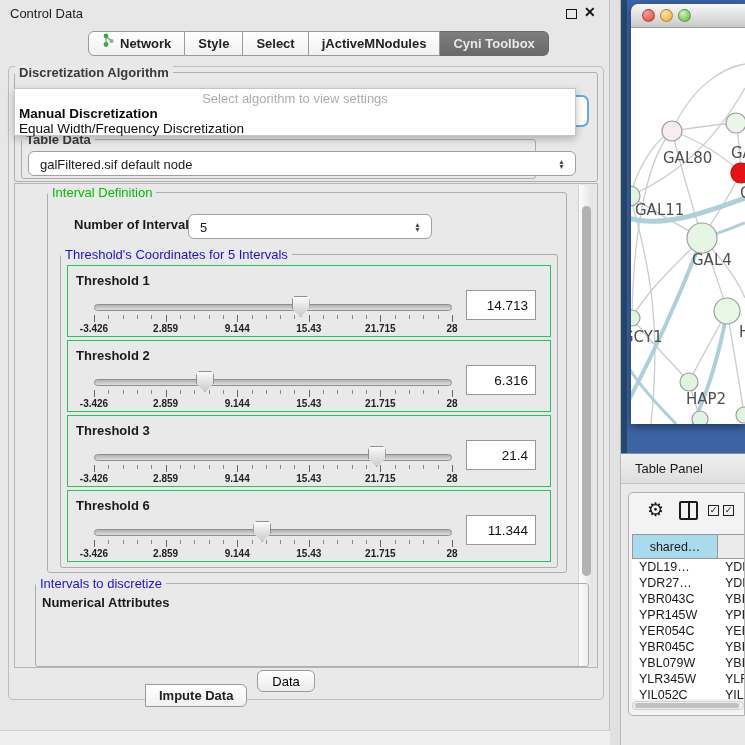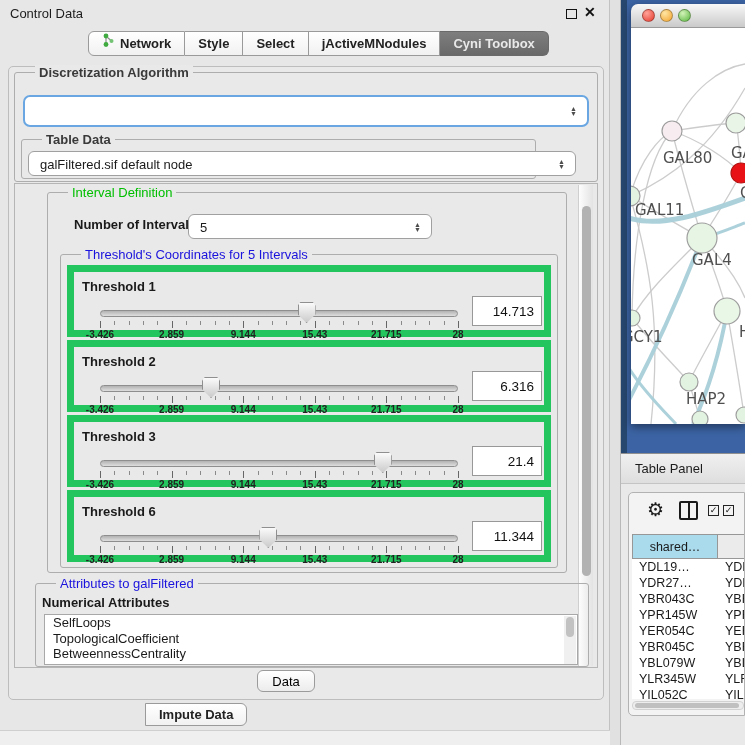--- a/index.html
+++ b/index.html
@@ -16,29 +16,29 @@
   
   .segctl { position:absolute; display:flex; }
   .seg { height:25px; line-height:23px; padding:0 13px; font-size:13px; font-weight:bold; color:#222;
          background:linear-gradient(#ffffff,#f1f1f1); border:1px solid #9a9a9a; border-left:none;
          display:flex; align-items:center; cursor:pointer; white-space:nowrap; }
   .seg:first-child { border-left:1px solid #9a9a9a; border-radius:6px 0 0 6px; }
   .seg:last-child { border-radius:0 6px 6px 0; }
   .seg.sel { background:linear-gradient(#7e7e7e,#696969); color:#e9e9e9; border-color:#6a6a6a; }
   .seg .nicon { margin-right:6px; display:inline-block; }
   #top-tabs { left:88px; top:31px; }
-  #bottom-tabs { left:145px; top:703px; }
+  #bottom-tabs { left:145px; top:684px; }
   #bottom-tabs .seg { height:23px; line-height:21px; }
 
   
   .outer-panel { position:absolute; left:8px; top:66px; width:596px; height:634px; background:#e9e9e9; border:1px solid #bdbdbd; border-radius:5px; }
 
   
   .group { position:absolute; border:1px solid #adadad; border-radius:3px; }
-  .glabel { position:absolute; top:-8px; left:20px; background:#e9e9e9; padding:0 4px; font-size:13px; white-space:nowrap; }
+  .glabel { position:absolute; top:-8px; left:0; background:#e9e9e9; padding:0 4px; font-size:13px; white-space:nowrap; }
   .glabel.dark { color:#3a3a3a; font-weight:bold; }
   .glabel.green { color:#00bf00; }
   .glabel.blue { color:#1a12dd; }
 
   
   .combo { position:absolute; background:#fff; border:1px solid #a0a0a0; border-radius:6px; font-size:13px; cursor:pointer; }
   .combo .ctext { position:absolute; left:11px; top:50%; transform:translateY(-50%); white-space:nowrap; }
   .stepper { position:absolute; right:9px; top:50%; transform:translateY(-50%); width:9px; text-align:center; color:#4d4d4d; font-size:7px; line-height:5px; }
   .combo.focusring { border:2px solid #6aa7e2; border-radius:7px; }
 
@@ -48,21 +48,21 @@
   #algo-popup .opt { position:absolute; left:4px; font-size:13.5px; color:#0d0d0d; white-space:nowrap; cursor:pointer; }
   #algo-popup .opt.b { font-weight:bold; top:17px; }
   #algo-popup .opt.n { top:32px; }
 
   
   .scrollpane { position:absolute; left:14px; top:183px; width:584px; height:485px; border:1px solid #b5b5b5; background:#e9e9e9; }
   .vtrack { position:absolute; top:1px; right:4px; width:15px; height:481px; background:linear-gradient(to right,#fdfdfd,#e3e3e3); border-left:1px solid #cfcfcf; cursor:pointer; }
   .vthumb { position:absolute; left:3px; width:9px; border-radius:5px; background:#b2b2b2; }
 
   
-  .thr-panel { position:absolute; left:6px; width:484px; height:72px; border:7px solid #22c55e; background:#e9e9e9; }
+  .thr-panel { position:absolute; left:6px; width:484px; height:72px; border:1px solid #22c55e; background:#e9e9e9; }
   .thr-label { position:absolute; left:8px; top:7px; font-size:13px; font-weight:bold; }
   .track { position:absolute; left:26px; top:38px; width:358px; height:7px; border-radius:4px; border:1px solid #8e8e8e;
            background:linear-gradient(#b2b2b2,#dedede); cursor:pointer; }
   .thumb { position:absolute; top:30px; width:18px; height:21px; cursor:pointer; z-index:3;
            background:linear-gradient(#fdfdfd,#c9c9c9);
            clip-path:polygon(15% 0,85% 0,100% 18%,100% 58%,50% 100%,0 58%,0 18%);
            box-shadow:inset 0 0 0 1px #8f8f8f; }
   .ticks { position:absolute; left:26px; top:49px; width:358px; height:8px; }
   .tick { position:absolute; top:0; width:1px; background:#666; }
   .tick.minor { height:4px; background:#8a8a8a; }
@@ -165,20 +165,25 @@
 
     <div class="group" style="left:6px; top:66px; width:515px; height:40px;">
       <span class="glabel dark">Table Data</span>
       <div class="combo" style="left:6px; top:11px; width:548px; height:25px;">
         <span class="ctext">galFiltered.sif default node</span>
         <span class="stepper">▲<br>▼</span>
       </div>
     </div>
   </div>
 
+  <div id="algo-popup">
+    <div class="hint">Select algorithm to view settings</div>
+  <div class="opt b">Manual Discretization</div>
+      <div class="opt n">Equal Width/Frequency Discretization</div>
+    </div>
 
   <div class="scrollpane">
     <div class="vtrack">
       <div class="vthumb" style="top:21px; height:370px;"></div>
     </div>
 
     <div class="group" style="left:32px; top:8px; width:520px; height:381px;">
       <span class="glabel green">Interval Definition</span>
       <span style="position:absolute; left:26px; top:24px; font-size:13px; font-weight:bold;">Number of Intervals</span>
       <div class="combo" style="left:140px; top:21px; width:244px; height:25px;">
@@ -355,32 +360,22 @@
                 <span style="left: 80%;">21.715</span>
                 <span style="left: 100%;">28</span>
               </div>
               <input class="valbox" value="11.344" style="">
             </div>
           </div>
       </div>
     </div>
 
     <div class="group" style="left:20px; top:399px; width:554px; height:84px;">
-      <span class="glabel blue">Attributes to galFiltered</span>
+      <span class="glabel blue">Intervals to discretize</span>
       <span style="position:absolute; left:6px; top:11px; font-size:13px; font-weight:bold;">Numerical Attributes</span>
-      <div class="listbox">
-        <div id="attr-items">
-            <div class="li">SelfLoops</div>
-            <div class="li">TopologicalCoefficient</div>
-            <div class="li">BetweennessCentrality</div>
-          </div>
-        <div class="lscroll">
-            <div class="lthumb"></div>
-          </div>
-      </div>
     </div>
   </div>
 
   <button class="push-btn">Data</button>
 
   <div class="segctl" id="bottom-tabs">
       <div class="seg">Impute Data</div>
     </div>
   <div class="bottom-strip"></div>
 </div>

